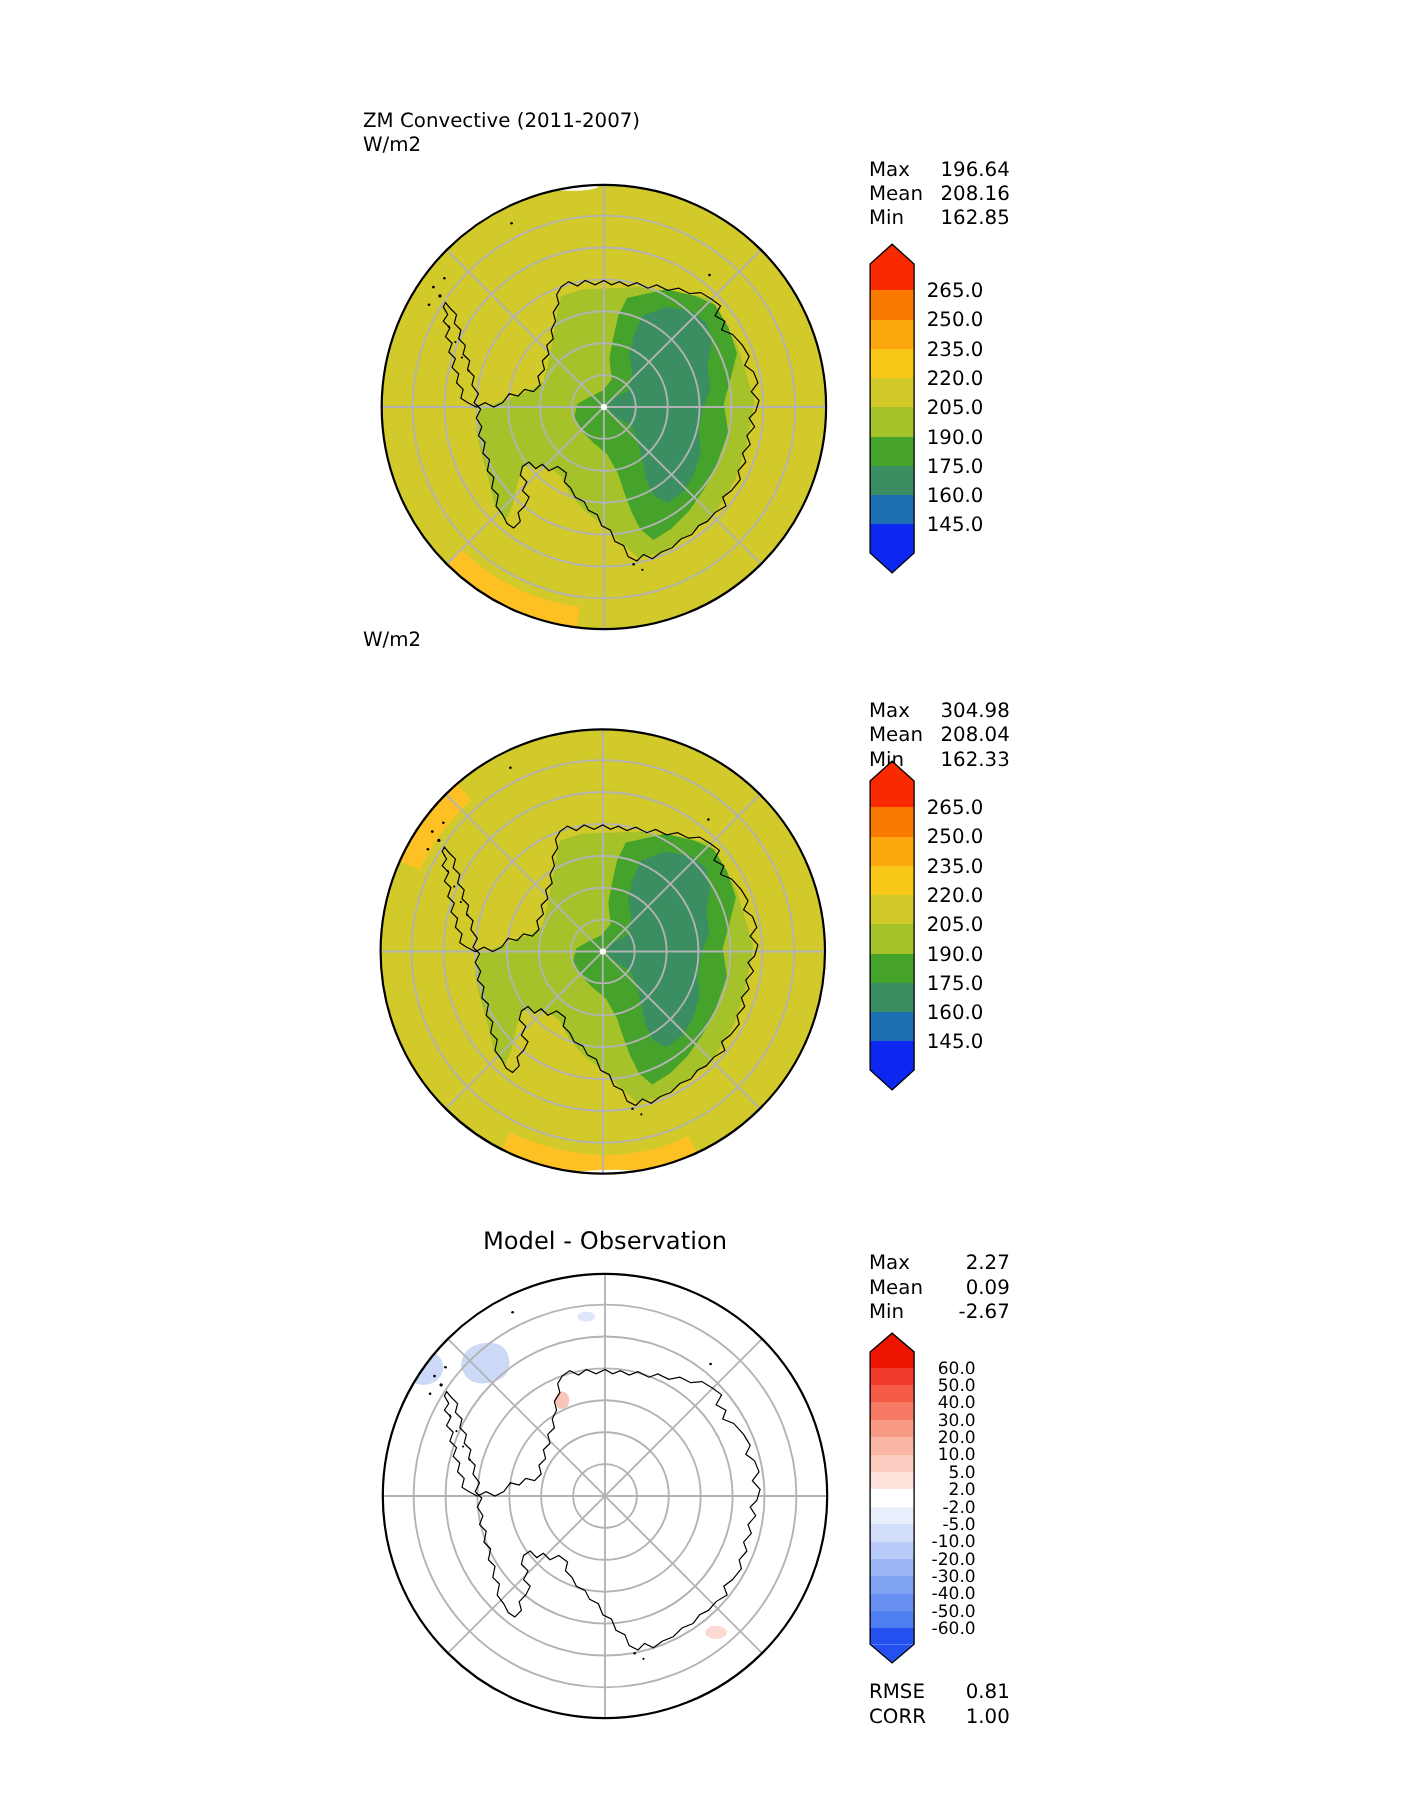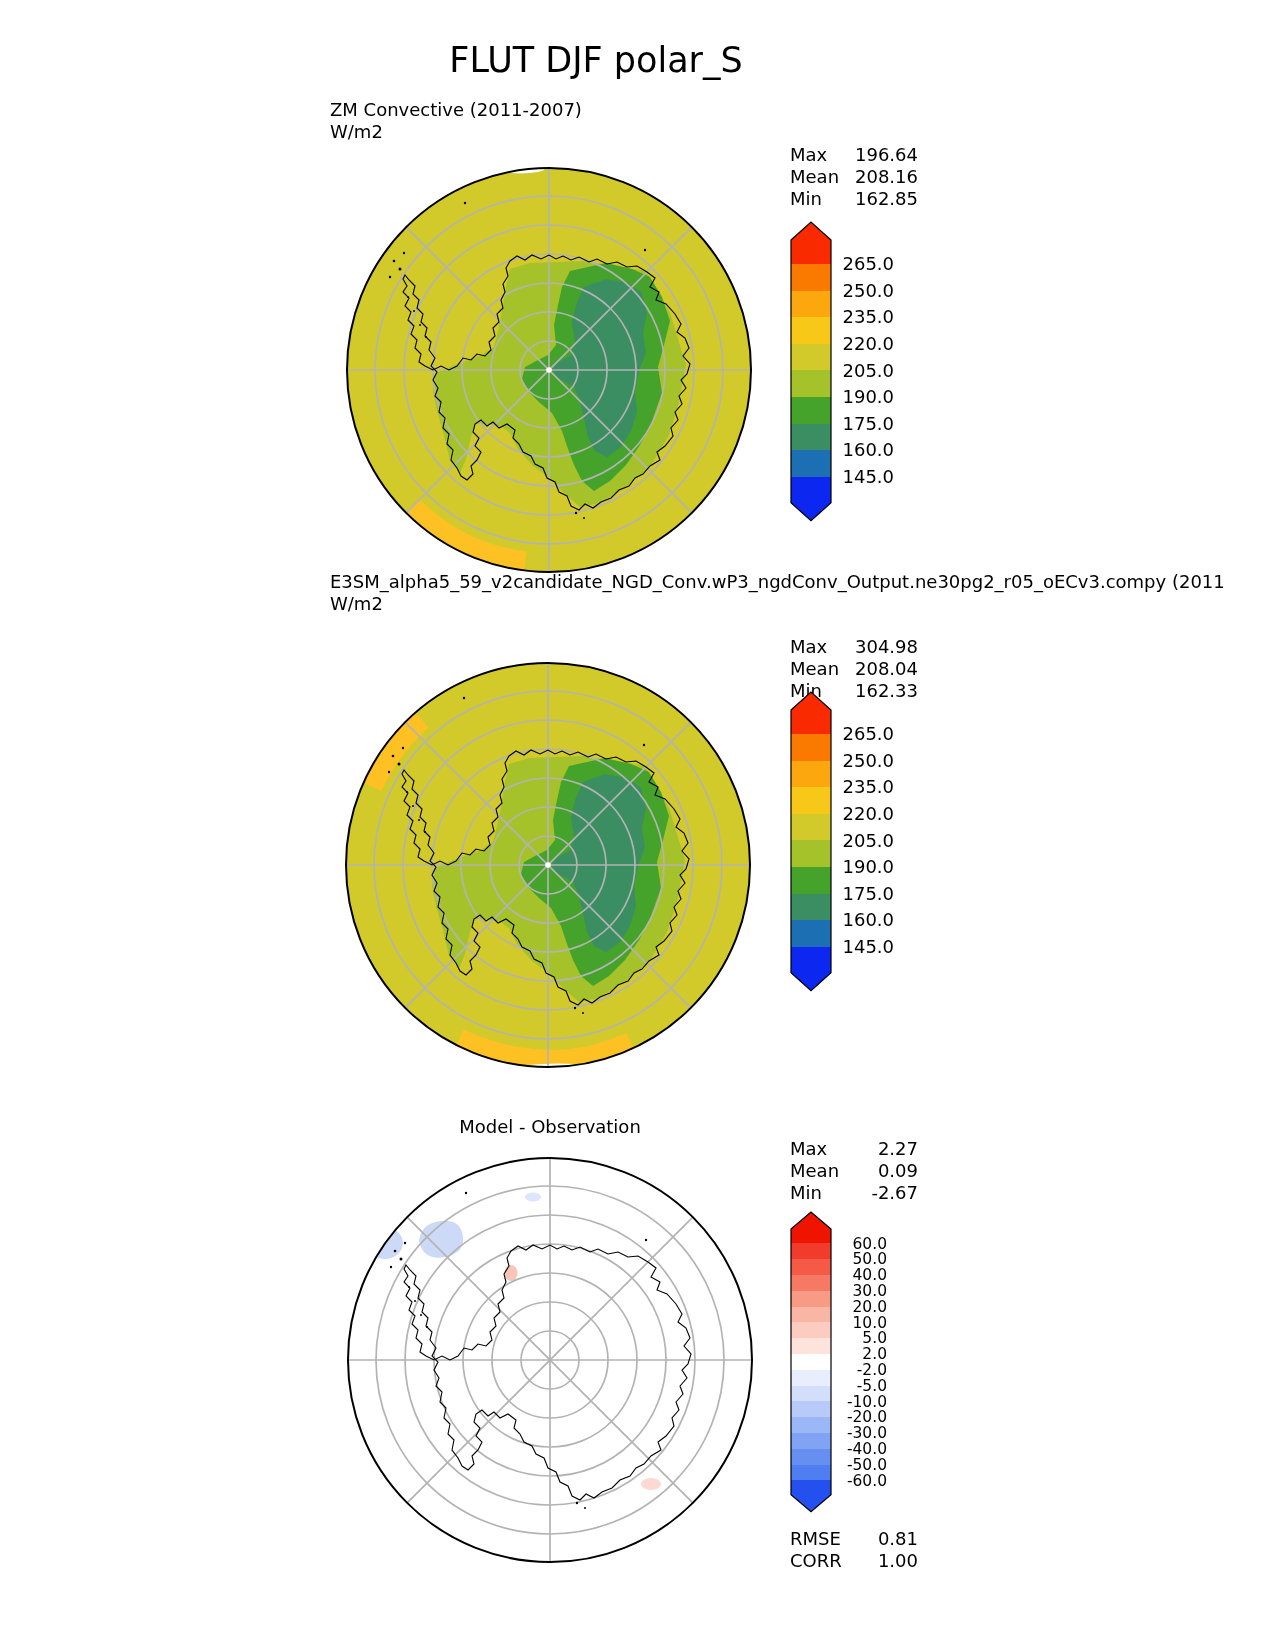--- a/index.html
+++ b/index.html
@@ -2,21 +2,21 @@
 <html><head>
 <meta charset="utf-8">
 <style>
   html,body{margin:0;padding:0;background:#ffffff;}
   .page{position:relative;width:1275px;height:1650px;background:#fff;overflow:hidden;
         font-family:"DejaVu Sans","Liberation Sans",sans-serif;color:#000;}
   .abs{position:absolute;}
   .fig-title{left:340px;top:40px;width:512px;text-align:center;font-size:35px;}
   .panel-sub{left:330px;top:99px;font-size:18px;line-height:22px;white-space:nowrap;}
   .panel-sub2{left:330px;top:571px;right:0;font-size:18px;line-height:22px;white-space:nowrap;overflow:hidden;}
-  .diff-title{left:345px;top:1116px;width:410px;text-align:center;font-size:18px;}
+  .diff-title{left:345px;top:1116px;width:410px;text-align:center;font-size:22px;}
   .stats{left:790px;width:128px;font-size:18px;line-height:22px;}
   .stat-row{display:flex;justify-content:space-between;text-align:right;}
   .map{position:absolute;width:410px;height:410px;}
   .cbar{position:absolute;}
   svg text{font-family:"DejaVu Sans","Liberation Sans",sans-serif;}
 </style>
 </head>
 <body>
 
 <div class="page">
@@ -57,21 +57,20 @@
           <circle cx="301" cy="85" r="1.2"></circle>
         </g>
       </g>
 
       <path id="blob-lg" d="M 166,104 L 186,98 L 240,96 L 302,106 L 326,148 L 342,200 L 334,242 L 324,272 L 306,302 L 284,320 L 256,338 L 236,342 L 220,328 L 204,312 L 188,300 L 174,284 L 166,268 L 158,262 L 144,259 L 131,259 L 127,272 L 122,294 L 116,308 L 106,296 L 100,270 L 93,246 L 89,226 L 92,208 L 106,202 L 122,196 L 138,190 L 150,182 L 154,166 L 158,146 L 162,122 Z"></path>
       <path id="blob-g" d="M 226,106 L 262,98 L 288,104 L 306,112 L 318,132 L 326,156 L 320,180 L 314,202 L 318,228 L 308,256 L 296,280 L 282,300 L 266,316 L 250,326 L 238,316 L 230,300 L 224,284 L 218,266 L 208,248 L 196,238 L 186,228 L 178,214 L 181,202 L 192,196 L 204,190 L 212,180 L 210,160 L 214,140 L 218,122 Z"></path>
       <path id="blob-t" d="M 240,122 L 262,114 L 284,118 L 298,128 L 303,148 L 299,168 L 302,188 L 295,206 L 291,226 L 293,246 L 287,266 L 277,282 L 263,292 L 251,286 L 244,272 L 240,254 L 236,236 L 230,222 L 214,213 L 208,205 L 214,197 L 227,191 L 231,176 L 228,158 L 232,140 Z"></path>
     </defs>
   </svg>
 
-  <div class="abs fig-title">FLUT DJF polar_S</div>
 
   <div class="abs panel-sub">
     <div>ZM Convective (2011-2007)</div>
     <div>W/m2</div>
   </div>
 
   <svg class="map" style="left:344px;top:165px" viewBox="0 0 410 410">
     <circle cx="205" cy="205" r="202" fill="#d2c92b"></circle>
     <g clip-path="url(#disc)">
       <use href="#blob-lg" fill="#a6c22b"></use>
@@ -119,21 +118,20 @@
       <text x="894" y="323.4" text-anchor="end" font-size="18" fill="#000">235.0</text>
       <text x="894" y="350" text-anchor="end" font-size="18" fill="#000">220.0</text>
       <text x="894" y="376.59999999999997" text-anchor="end" font-size="18" fill="#000">205.0</text>
       <text x="894" y="403.2" text-anchor="end" font-size="18" fill="#000">190.0</text>
       <text x="894" y="429.8" text-anchor="end" font-size="18" fill="#000">175.0</text>
       <text x="894" y="456.40000000000003" text-anchor="end" font-size="18" fill="#000">160.0</text>
       <text x="894" y="483" text-anchor="end" font-size="18" fill="#000">145.0</text>
     </svg>
 
   <div class="abs panel-sub2">
-    <div>E3SM_alpha5_59_v2candidate_NGD_Conv.wP3_ngdConv_Output.ne30pg2_r05_oECv3.compy (2011</div>
     <div>W/m2</div>
   </div>
 
   <svg class="map" style="left:343px;top:660px" viewBox="0 0 410 410">
     <circle cx="205" cy="205" r="202" fill="#d2c92b"></circle>
     <g clip-path="url(#disc)">
       <use href="#blob-lg" fill="#a6c22b"></use>
       <use href="#blob-g" fill="#45a32b"></use>
       <use href="#blob-t" fill="#3b8e61"></use>
       <path d="M 27.7,126.1 Q 45.3,86.9 77.7,58.5" stroke="#fdc124" stroke-width="24" fill="none"></path>

